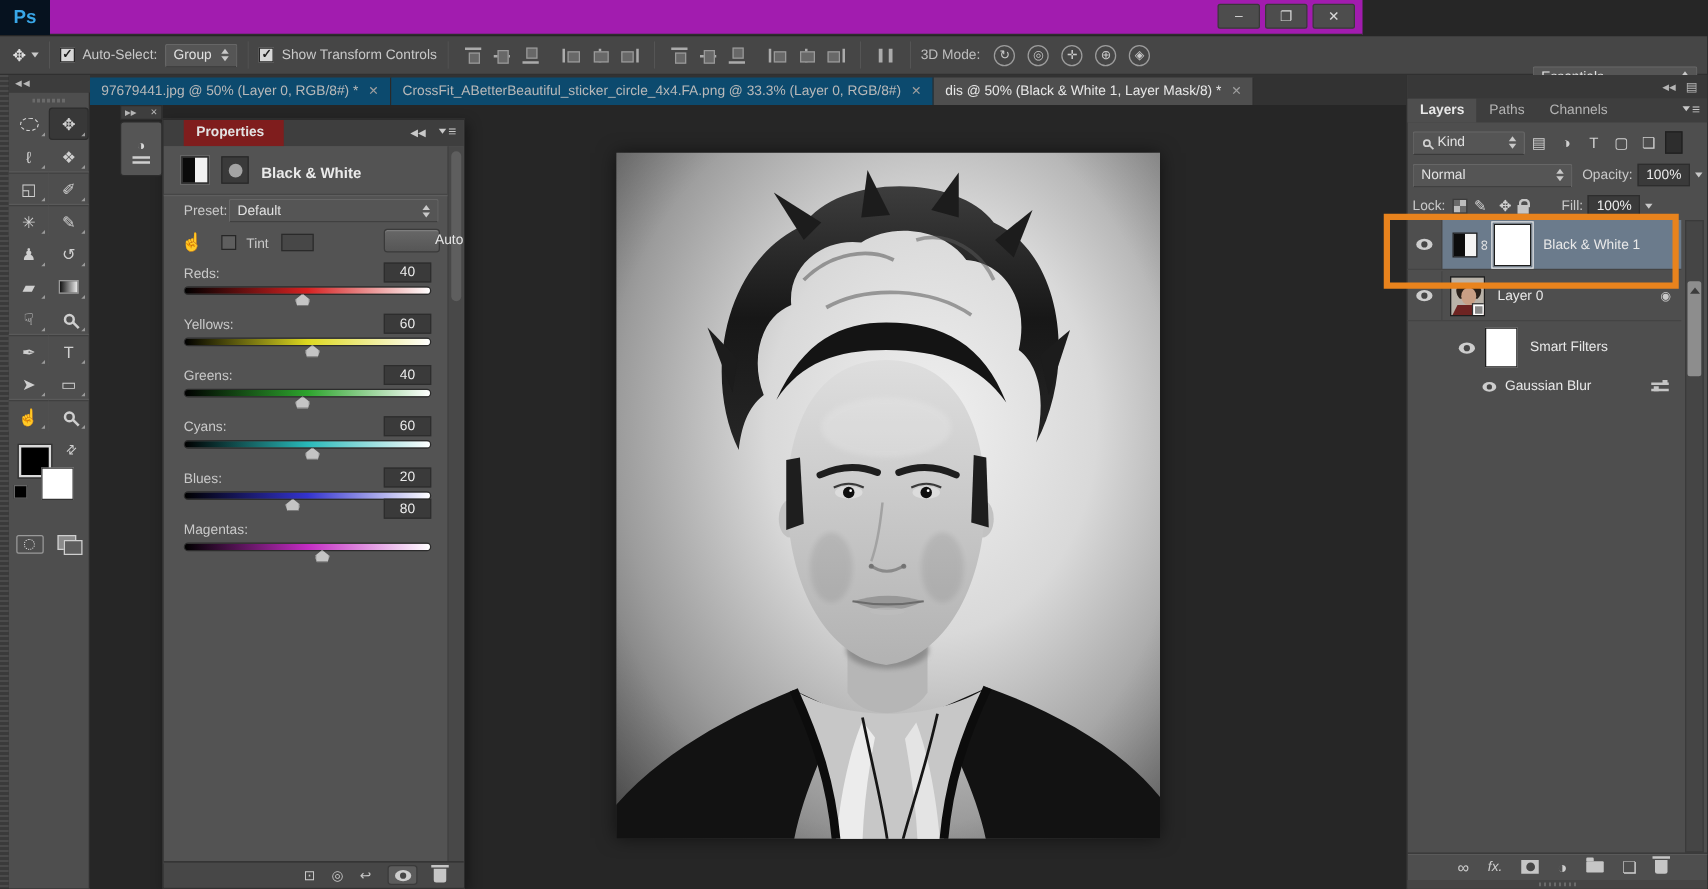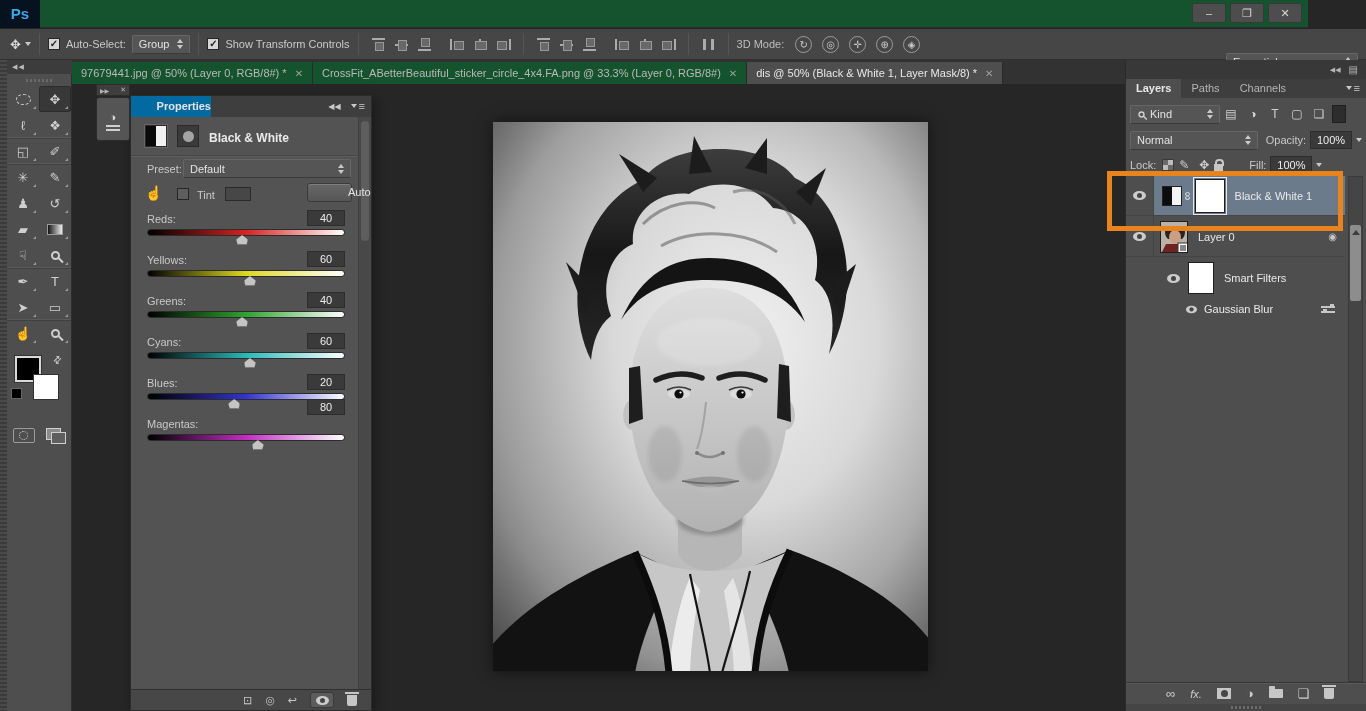--- a/index.html
+++ b/index.html
@@ -6,21 +6,21 @@
   html,body { width:1366px; height:711px; }
   body {
     position:relative; overflow:hidden;
     font-family:"Liberation Sans", sans-serif;
     font-size:11px; color:#d4d4d4; background:#262626;
     -webkit-font-smoothing:antialiased;
   }
   .abs { position:absolute; }
 
   
-  .titlebar { left:0; top:0; width:1308px; height:28px; background:#14532d; border-bottom:1px solid #2e2e2e; display:flex; align-items:center; }
+  .titlebar { left:0; top:0; width:1090px; height:28px; background:#a21caf; border-bottom:1px solid #2e2e2e; display:flex; align-items:center; }
   .pslogo { width:40px; height:28px; background:#06121f; color:#39a7e8; font-weight:bold; font-size:15px; display:flex; align-items:center; justify-content:center; }
   .menus { display:flex; gap:26px; margin-left:18px; }
   .menu-item { color:#dcdcdc; font-size:12px; cursor:default; }
   .winctl { position:absolute; right:6px; top:3px; display:flex; gap:4px; }
   .winbtn { width:34px; height:20px; background:#4d4d4d; border:1px solid #383838; color:#d8d8d8; font-size:11px; display:flex; align-items:center; justify-content:center; border-radius:2px; }
 
   
   .optionsbar { left:0; top:29px; width:1366px; height:31px; background:#464646; border-bottom:1px solid #303030; display:flex; align-items:center; }
   .ob-sep { width:1px; height:22px; background:#393939; border-right:1px solid #555; margin:0 8px; }
   .ob-group { display:flex; align-items:center; gap:6px; }
@@ -69,37 +69,37 @@
   .sw-mini::before { content:''; position:absolute; left:-3px; top:-3px; width:9px; height:9px; background:#000; border:1px solid #666; }
   .toolbtnrow { display:flex; gap:9px; justify-content:center; margin-top:10px; }
   .qmask { width:22px; height:15px; border:1px solid #9a9a9a; border-radius:2px; display:flex; align-items:center; justify-content:center; }
   .qmask i { width:9px; height:9px; border:1px dotted #cfcfcf; border-radius:50%; }
   .scrmode { width:22px; height:15px; position:relative; }
   .scrmode::before { content:''; position:absolute; left:2px; top:0; width:13px; height:10px; border:1px solid #cfcfcf; background:#8b8b8b; }
   .scrmode::after { content:''; position:absolute; left:7px; top:4px; width:13px; height:10px; border:1px solid #cfcfcf; background:#5e5e5e; }
 
   
   .tabstrip { left:72px; top:60px; width:1053px; height:24px; background:#323232; display:flex; align-items:flex-end; }
-  .doctab { height:22px; display:flex; align-items:center; padding:0 9px; gap:8px; background:#14532d; border-right:1px solid #2a2a2a; color:#b9b9b9; font-size:11px; white-space:nowrap; }
+  .doctab { height:22px; display:flex; align-items:center; padding:0 9px; gap:8px; background:#0c4a6e; border-right:1px solid #2a2a2a; color:#b9b9b9; font-size:11px; white-space:nowrap; }
   .doctab.active { background:#4e4e4e; color:#e8e8e8; }
   .doctab .x { color:#9f9f9f; font-size:10px; }
   .pasteboard { left:72px; top:84px; width:1053px; height:627px; background:#262626; }
   .canvas { left:493px; top:122px; width:435px; height:549px; box-shadow:0 0 14px rgba(0,0,0,.55); }
   .canvas svg { display:block; }
 
   
   .minidock { left:96px; top:84px; width:34px; height:58px; z-index:30; }
   .minidock .hd { height:12px; background:#3e3e3e; color:#b5b5b5; font-size:6px; display:flex; align-items:center; justify-content:space-between; padding:0 3px; border:1px solid #2c2c2c; }
   .minidock .tile { margin-top:1px; height:44px; background:#555; border:1px solid #2c2c2c; border-radius:3px; display:flex; flex-direction:column; align-items:center; justify-content:center; color:#d8d8d8; }
   .minidock .tile .bars { width:14px; height:2px; background:#cfcfcf; margin-top:2px; box-shadow:0 4px 0 #cfcfcf; }
 
   
   .props { left:130px; top:95px; width:242px; height:616px; z-index:20; box-shadow:2px 3px 10px rgba(0,0,0,.4); background:#535353; border:1px solid #2c2c2c; }
   .props .hd { position:absolute; left:0; top:0; width:100%; height:21px; background:#3e3e3e; }
-  .props .hdtab { position:absolute; left:0; top:0; width:80px; height:21px; background:#0369a1; color:#e3e3e3; font-weight:bold; font-size:11px; padding:4px 0 0 10px;text-align:right; }
+  .props .hdtab { position:absolute; left:16px; top:0; width:80px; height:21px; background:#7f1d1d; color:#e3e3e3; font-weight:bold; font-size:11px; padding:4px 0 0 10px; }
   .props .hdicons { position:absolute; right:6px; top:4px; display:flex; gap:10px; color:#c9c9c9; font-size:8px; align-items:center; }
   .pmenu { font-size:11px; }
   .pmenu::before { content:''; display:inline-block; border-left:3px solid transparent; border-right:3px solid transparent; border-top:4px solid #c9c9c9; margin-right:2px; vertical-align:2px; }
   .props .body { position:absolute; left:0; top:21px; width:240px; height:574px; background:#535353; }
   .pgutter { position:absolute; right:0; top:0; width:13px; height:100%; background:#484848; border-left:1px solid #404040; }
   .pgutter .th { position:absolute; left:2px; top:4px; width:8px; height:120px; background:#5e5e5e; border-radius:4px; }
   .adjsw { position:absolute; left:14px; top:8px; width:22px; height:22px; border:1px solid #2a2a2a; background:linear-gradient(90deg,#0a0a0a 50%,#f2f2f2 50%); box-shadow:0 0 0 1px #666; }
   .masksw { position:absolute; left:46px; top:8px; width:22px; height:22px; background:#3a3a3a; border:1px solid #292929; display:flex; align-items:center; justify-content:center; }
   .masksw i { width:11px; height:11px; border-radius:50%; background:#a3a3a3; }
   .ptitle { position:absolute; left:78px; top:14px; font-weight:bold; font-size:12px; color:#eaeaea; }

